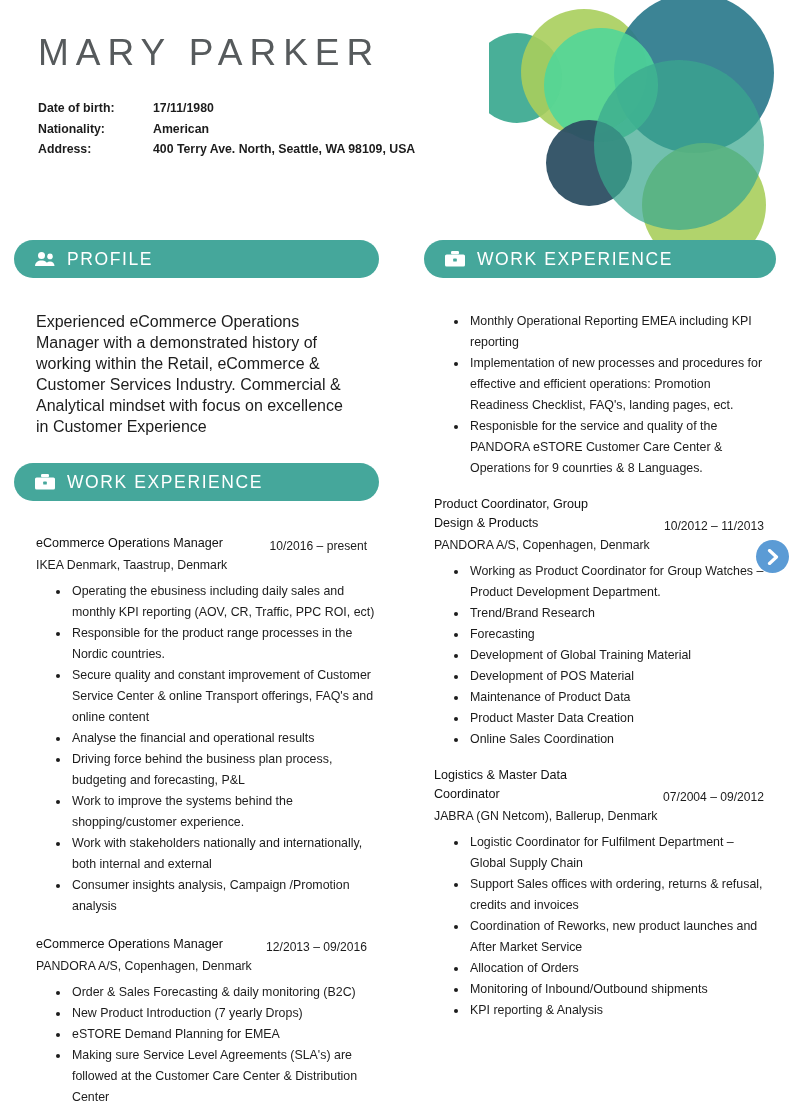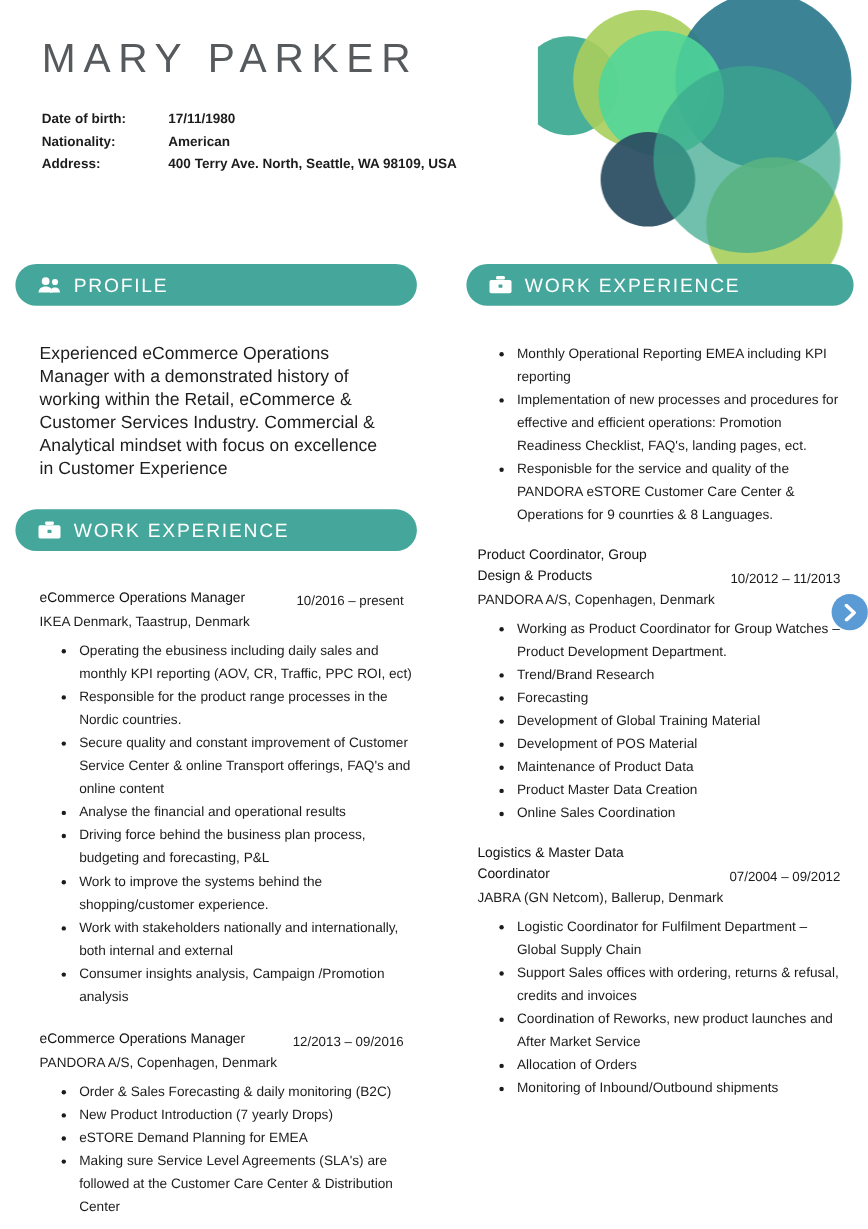--- a/index.html
+++ b/index.html
@@ -234,20 +234,21 @@
             <span class="job-date">07/2004 – 09/2012</span>
           </div>
         </div>
         <div class="job-company">JABRA (GN Netcom), Ballerup, Denmark</div>
         <ul class="bullets">
           <li>Logistic Coordinator for Fulfilment Department – Global Supply Chain</li>
           <li>Support Sales offices with ordering, returns &amp; refusal, credits and invoices</li>
           <li>Coordination of Reworks, new product launches and After Market Service</li>
           <li>Allocation of Orders</li>
           <li>Monitoring of Inbound/Outbound shipments</li>
+          <li>KPI reporting &amp; Analysis</li>
         </ul>
       </div>
 
     </div>
   </div>
 
   <div class="next-btn">
     <svg width="14" height="16" viewBox="0 0 14 16" xmlns="http://www.w3.org/2000/svg">
       <path d="M3.5 1.5 L10.5 8 L3.5 14.5" stroke="#fff" stroke-width="3.2" fill="none" stroke-linecap="round" stroke-linejoin="round"></path>
     </svg>

